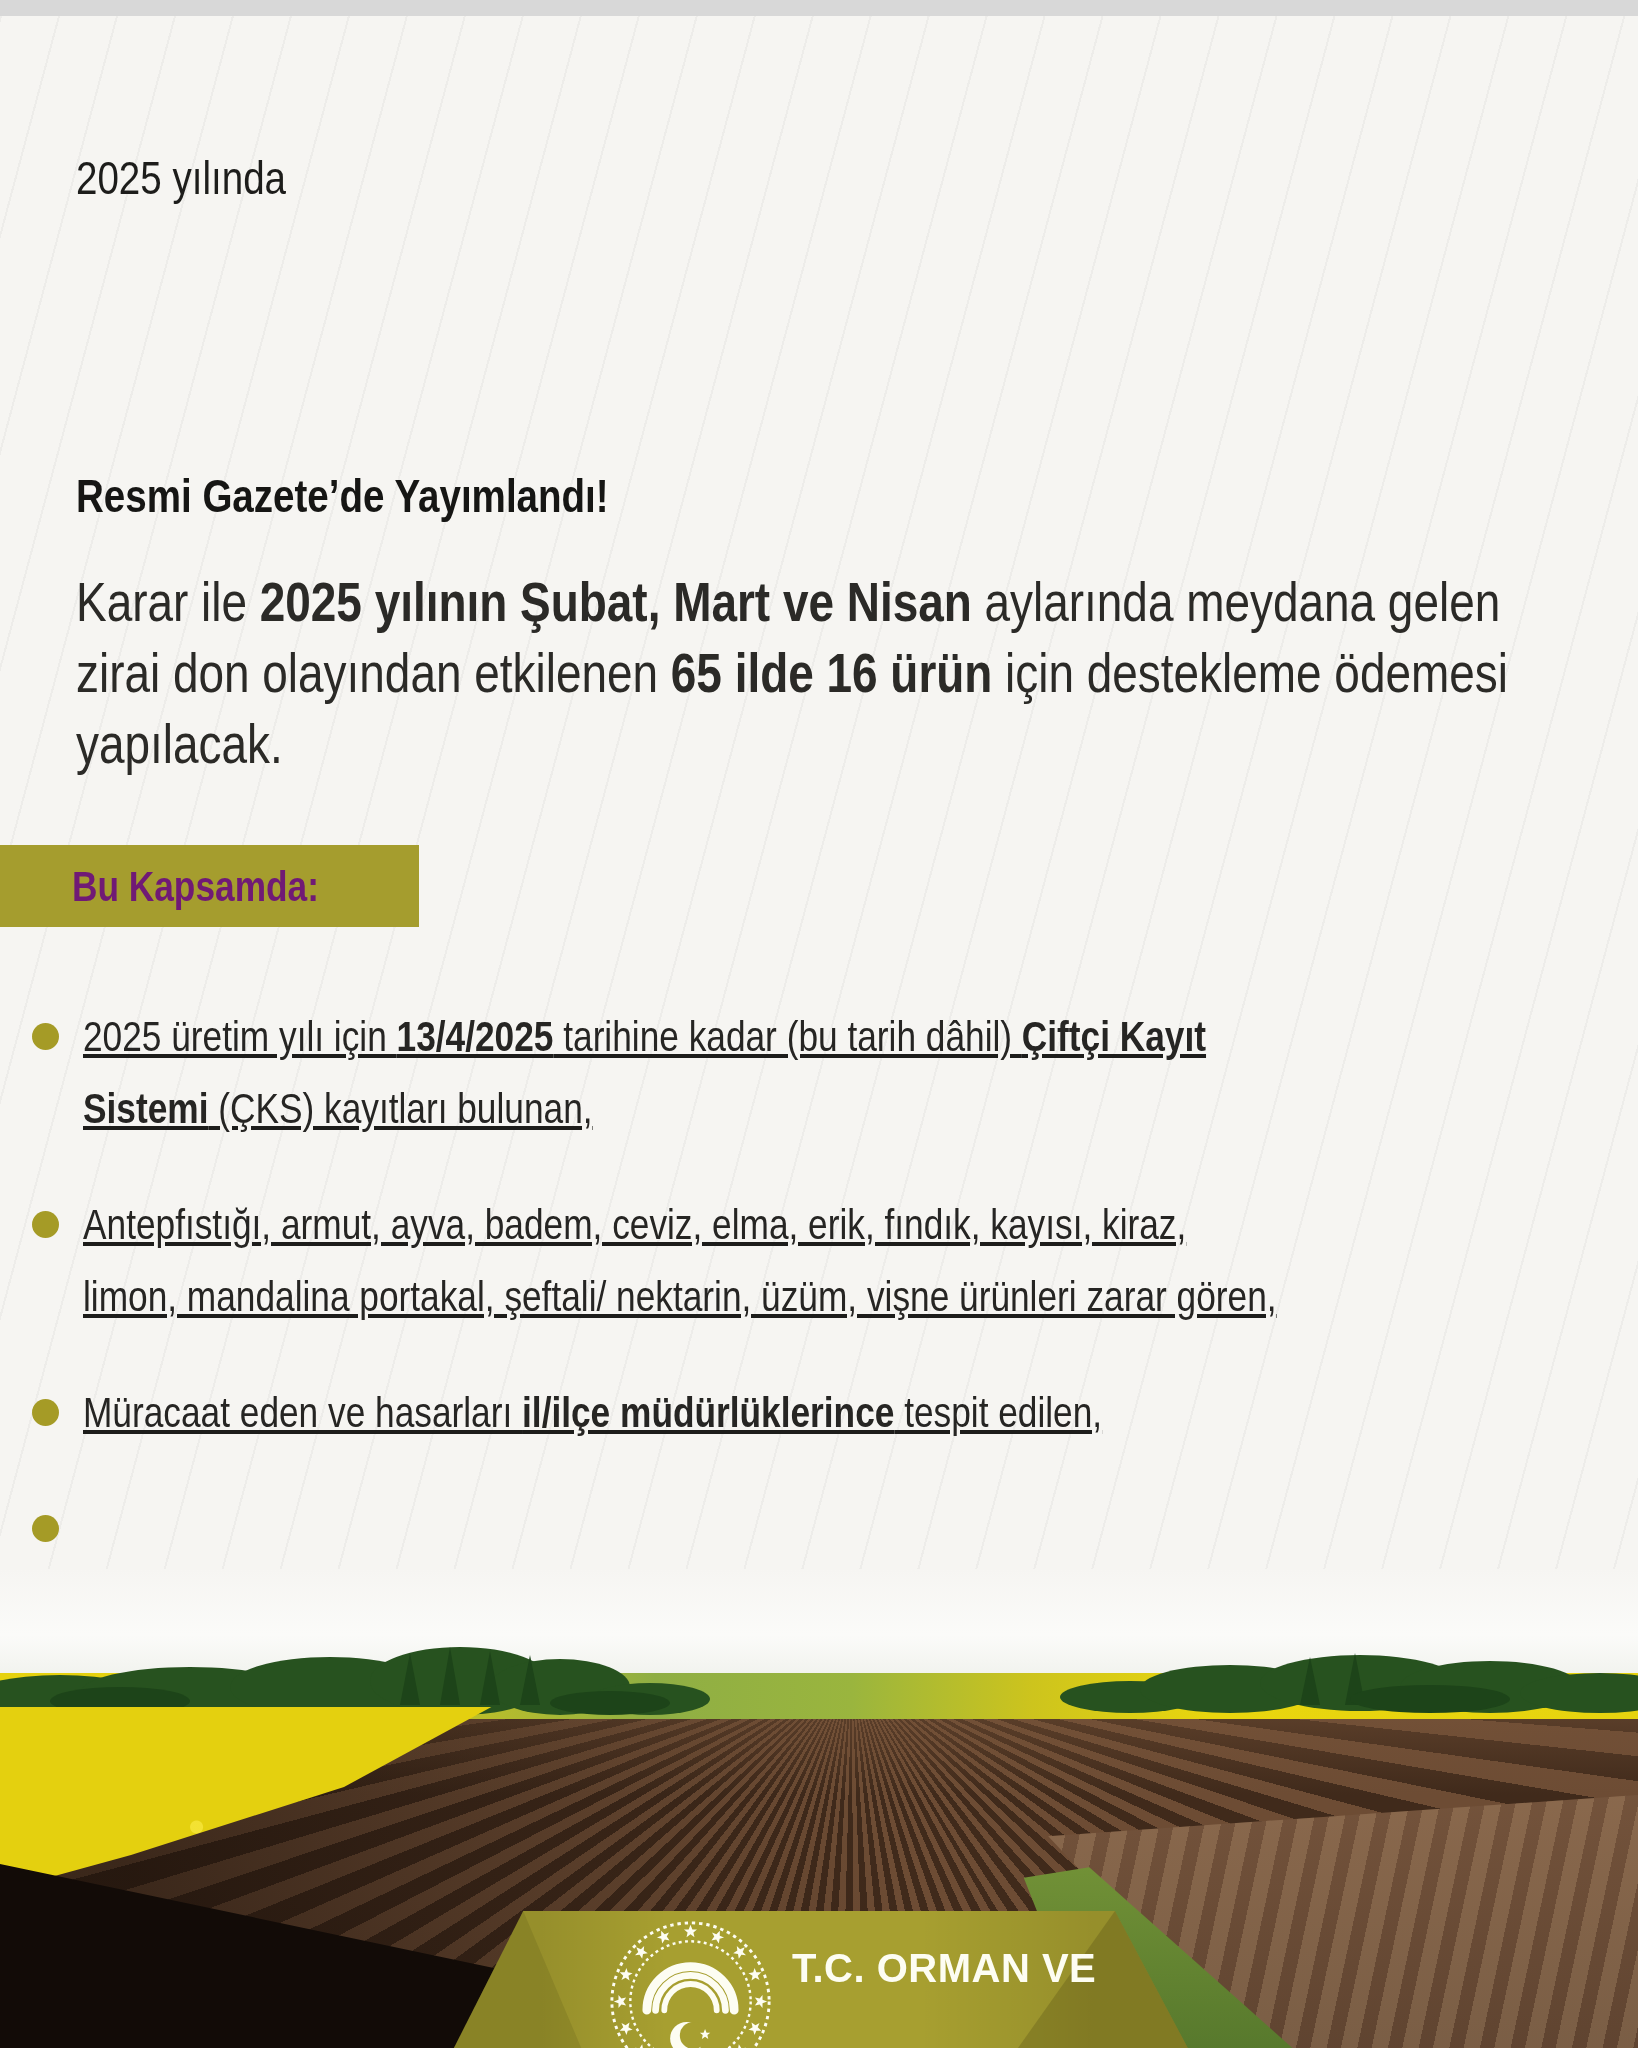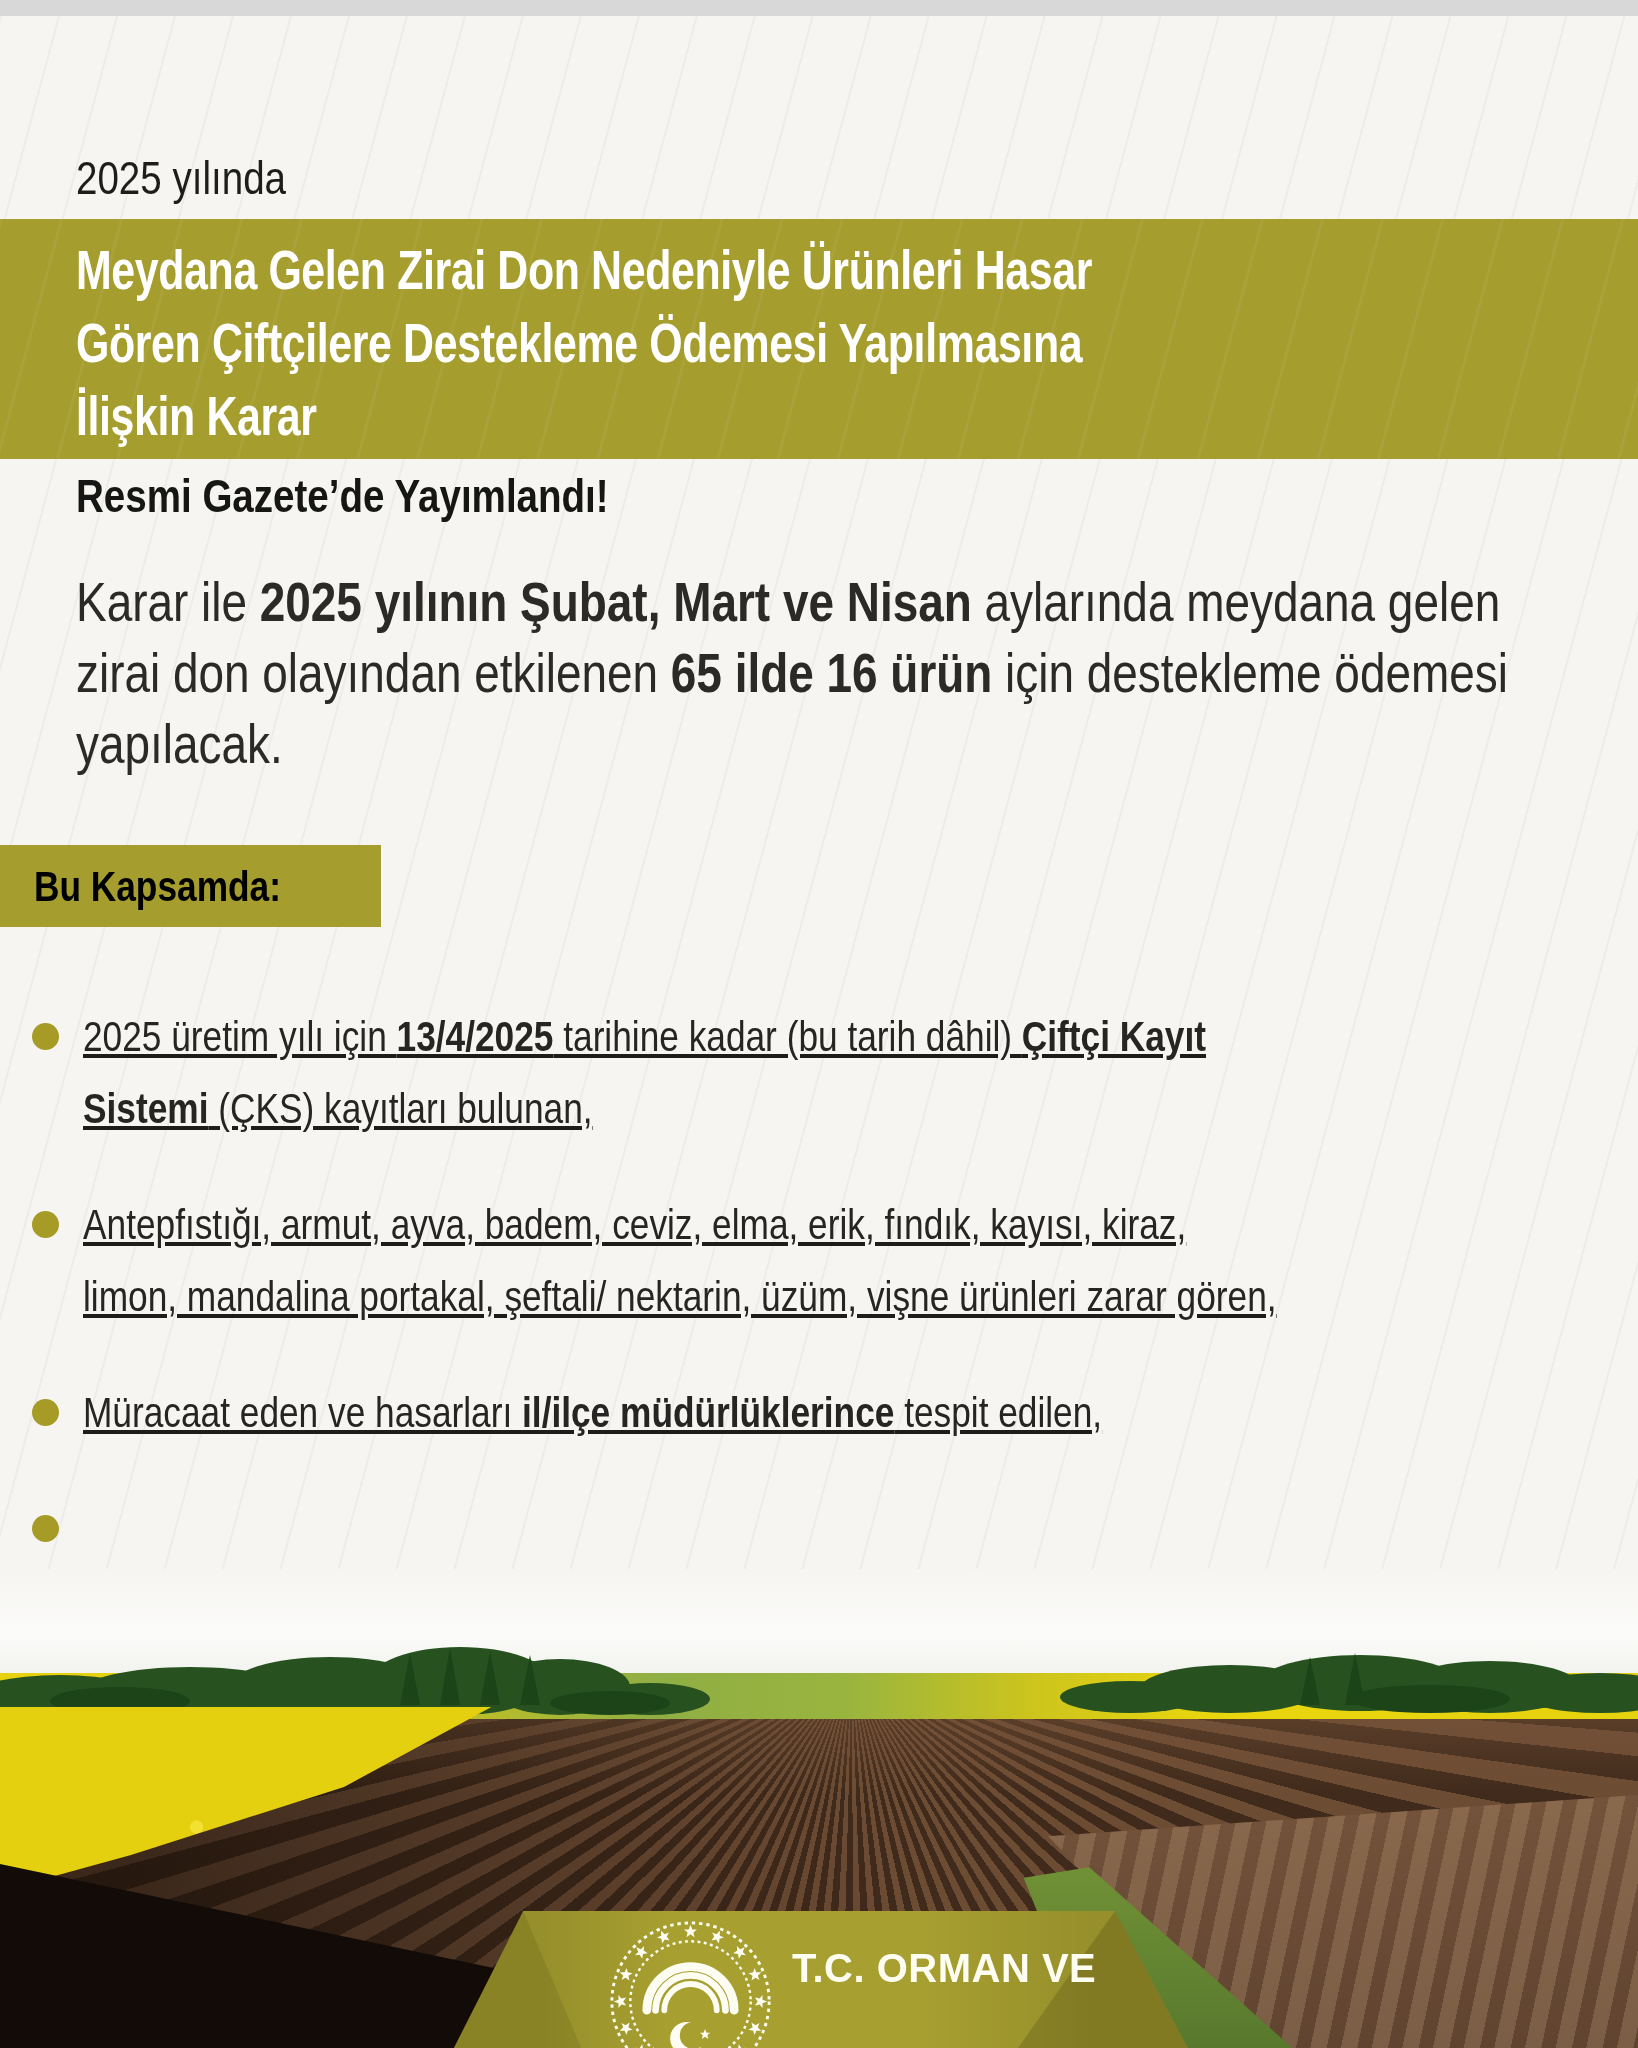--- a/index.html
+++ b/index.html
@@ -29,22 +29,22 @@
   }
   .subtitle{ position:absolute; left:76px; top:452px; font-size:47px; font-weight:700; color:#161614; }
 
   .intro{
     position:absolute; left:76px; top:550px; width:1500px;
     font-size:56px; line-height:71px; font-weight:400; color:#2b2a27;
   }
 
   .badge{
     position:absolute; left:0; top:829px; height:82px; min-width:272px;
-    background:#a59d2e; display:flex; align-items:center; box-sizing:border-box; padding:0 46px 0 34px;
-    font-size:43px; font-weight:700; color:#000000;
+    background:#a59d2e; display:flex; align-items:center; box-sizing:border-box; padding:0 46px 0 72px;
+    font-size:43px; font-weight:700; color:#701a75;
   }
 
   .bullets{ position:absolute; left:32px; top:984px; width:1570px; list-style:none; margin:0; padding:0;text-decoration:underline; }
   .bullets li{ display:flex; align-items:flex-start; margin-bottom:44px; }
   .dot{ flex:0 0 auto; width:27px; height:27px; border-radius:50%; background:#a59b26; margin:23px 24px 0 0; }
   .btext{ font-size:43px; line-height:72px; color:#262523; }
 
   .photo{ position:absolute; left:0; top:1553px; width:1638px; height:495px; overflow:hidden; }
   .sky{ position:absolute; left:0; top:0; width:100%; height:120px;
         background:linear-gradient(#f6f5f2 0%, #fbfbf9 55%, #eef0ea 100%); }
@@ -88,27 +88,20 @@
   .ministry{ position:absolute; left:362px; top:32px; font-size:40px; line-height:51px;
         font-weight:700; color:#fdfdf2; letter-spacing:.5px; white-space:nowrap; }
 </style>
 </head>
 <body>
 
 <div class="poster">
 
   <div class="pretitle cx">2025 yılında</div>
 
-  <div class="banner">
-    <div class="banner-text cx2">
-      <div>Meydana Gelen Zirai Don Nedeniyle Ürünleri Hasar</div>
-      <div>Gören Çiftçilere Destekleme Ödemesi Yapılmasına</div>
-      <div>İlişkin Karar</div>
-    </div>
-  </div>
 
   <div class="subtitle cx">Resmi Gazete’de Yayımlandı!</div>
 
   <div class="intro">
     <div class="cx">
       <div><span>Karar ile </span><span class="b">2025 yılının Şubat, Mart ve Nisan</span><span> aylarında meydana gelen</span></div>
       <div><span>zirai don olayından etkilenen </span><span class="b">65 ilde 16 ürün</span><span> için destekleme ödemesi</span></div>
       <div><span>yapılacak.</span></div>
     </div>
   </div>

